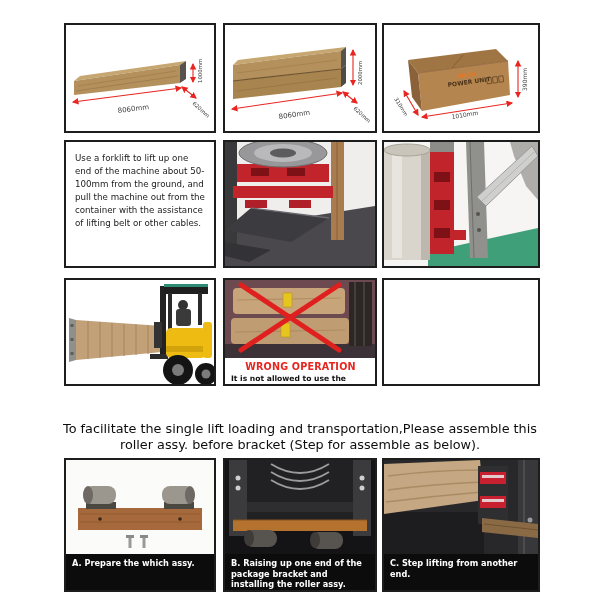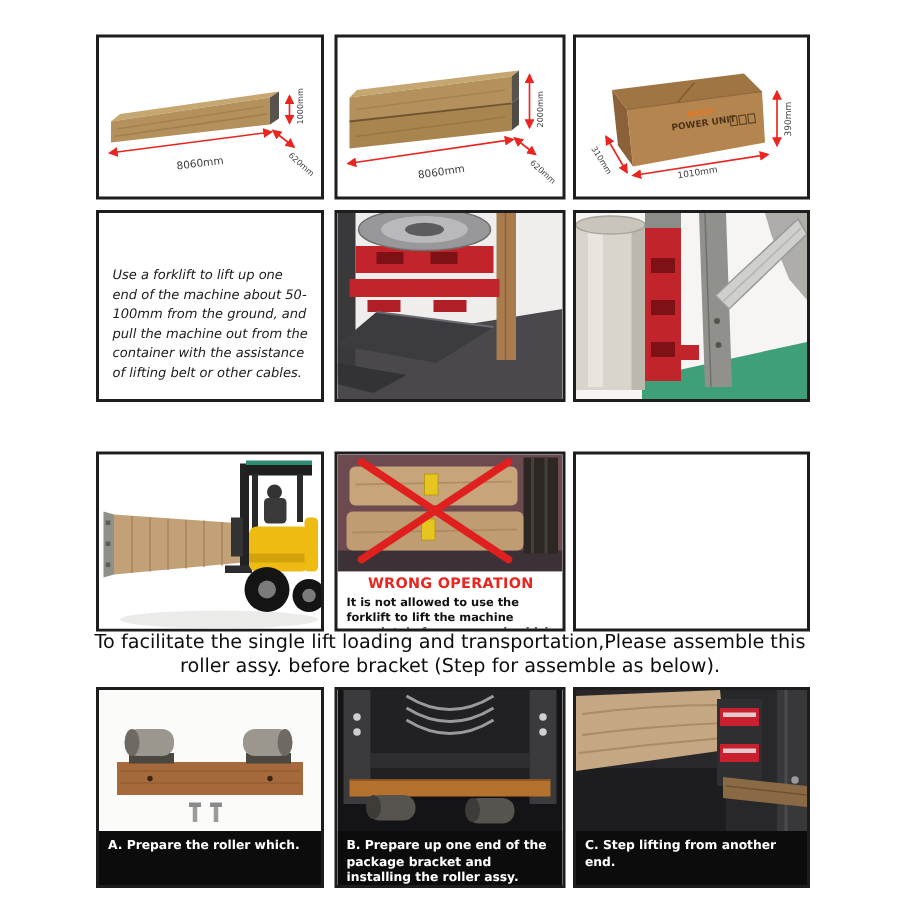--- a/index.html
+++ b/index.html
@@ -6,23 +6,23 @@
   .page{position:relative;width:600px;height:600px;background:#ffffff;overflow:hidden;
         font-family:"DejaVu Sans","Liberation Sans",sans-serif;color:#1a1a1a;}
   .cell{position:absolute;background:#fff;border:2px solid #1d1d1d;box-sizing:border-box;overflow:hidden;}
   .cell svg{display:block;}
   
   .c1{left:64px;width:152px;}
   .c2{left:223px;width:154px;}
   .c3{left:382px;width:158px;}
   .r1{top:23px;height:110px;}
   .r2{top:140px;height:128px;}
-  .r3{top:278px;height:120px;margin-top:23px;}
+  .r3{top:278px;height:108px;}
   .r4{top:458px;height:134px;}
-  .instr{padding:36px 8px 0 9px;font-size:8.7px;line-height:1.5;color:#1b1b1b;font-style:italic;}
+  .instr{padding:10px 8px 0 9px;font-size:8.7px;line-height:1.5;color:#1b1b1b;}
   .warn-wrap{display:flex;flex-direction:column;}
   .warn-photo{height:78px;flex:0 0 auto;}
   .warn-text-area{padding:2px 5px 0 6px;}
   .warn-title{color:#e8251f;font-weight:bold;font-size:9.6px;text-align:center;margin:1px 0 2px 0;letter-spacing:.2px;}
   .warn-body{font-size:7.6px;font-weight:bold;line-height:1.32;color:#111;}
   .heading{position:absolute;top:421px;left:20px;width:560px;text-align:center;
            font-size:12.8px;font-weight:normal;line-height:1.28;color:#0d0d0d;}
   .step-cell{display:flex;flex-direction:column;}
   .step-photo{flex:1 1 auto;}
   .caption{flex:0 0 36px;background:#0c0c0c;color:#fff;font-size:8.2px;font-weight:bold;
@@ -265,21 +265,21 @@
         <rect x="96" y="26" width="32" height="18" rx="8" fill="#9b968e"></rect>
         <ellipse cx="124" cy="35" rx="5" ry="9" fill="#6e6a63"></ellipse>
       </g>
       <g>
         <rect x="60" y="75" width="8" height="3" fill="#8a8a8a"></rect>
         <rect x="62.5" y="78" width="3" height="10" fill="#9a9a9a"></rect>
         <rect x="74" y="75" width="8" height="3" fill="#8a8a8a"></rect>
         <rect x="76.5" y="78" width="3" height="10" fill="#9a9a9a"></rect>
       </g>
     </svg>
-    <div class="caption">A. Prepare the roller which.</div>
+    <div class="caption">A. Prepare the which assy.</div>
   </div>
 
   <div class="cell r4 c2 step-cell">
     <svg class="step-photo" viewBox="0 0 150 94" width="150" height="94">
       <rect x="0" y="0" width="150" height="94" fill="#141416"></rect>
       <rect x="22" y="0" width="106" height="70" fill="#212123"></rect>
       <g fill="none" stroke="#9a9a9c" stroke-width="2">
         <path d="M46,4 Q75,22 104,4"></path>
         <path d="M46,12 Q75,30 104,12"></path>
         <path d="M46,20 Q75,38 104,20"></path>
@@ -295,21 +295,21 @@
       </g>
       <g>
         <rect x="8" y="60" width="134" height="11" fill="#b5722e"></rect>
         <path d="M8,60 L142,60" stroke="#8a5520" stroke-width="1.2"></path>
         <rect x="20" y="70" width="32" height="17" rx="8" fill="#57534f"></rect>
         <ellipse cx="24" cy="78" rx="5" ry="8" fill="#3e3b38"></ellipse>
         <rect x="86" y="72" width="32" height="17" rx="8" fill="#57534f"></rect>
         <ellipse cx="90" cy="80" rx="5" ry="8" fill="#3e3b38"></ellipse>
       </g>
     </svg>
-    <div class="caption">B. Prepare up one end of the package bracket and installing the roller assy.</div>
+    <div class="caption">B. Raising up one end of the package bracket and installing the roller assy.</div>
   </div>
 
   <div class="cell r4 c3 step-cell">
     <svg class="step-photo" viewBox="0 0 154 94" width="154" height="94">
       <rect x="0" y="0" width="154" height="94" fill="#28282a"></rect>
       <rect x="0" y="52" width="100" height="42" fill="#1d1d1f"></rect>
       <g>
         <rect x="134" y="0" width="20" height="94" fill="#38383a"></rect>
         <path d="M140,0 L140,94" stroke="#4c4c4e" stroke-width="2"></path>
         <circle cx="146" cy="60" r="2.5" fill="#9a9a9c"></circle>

